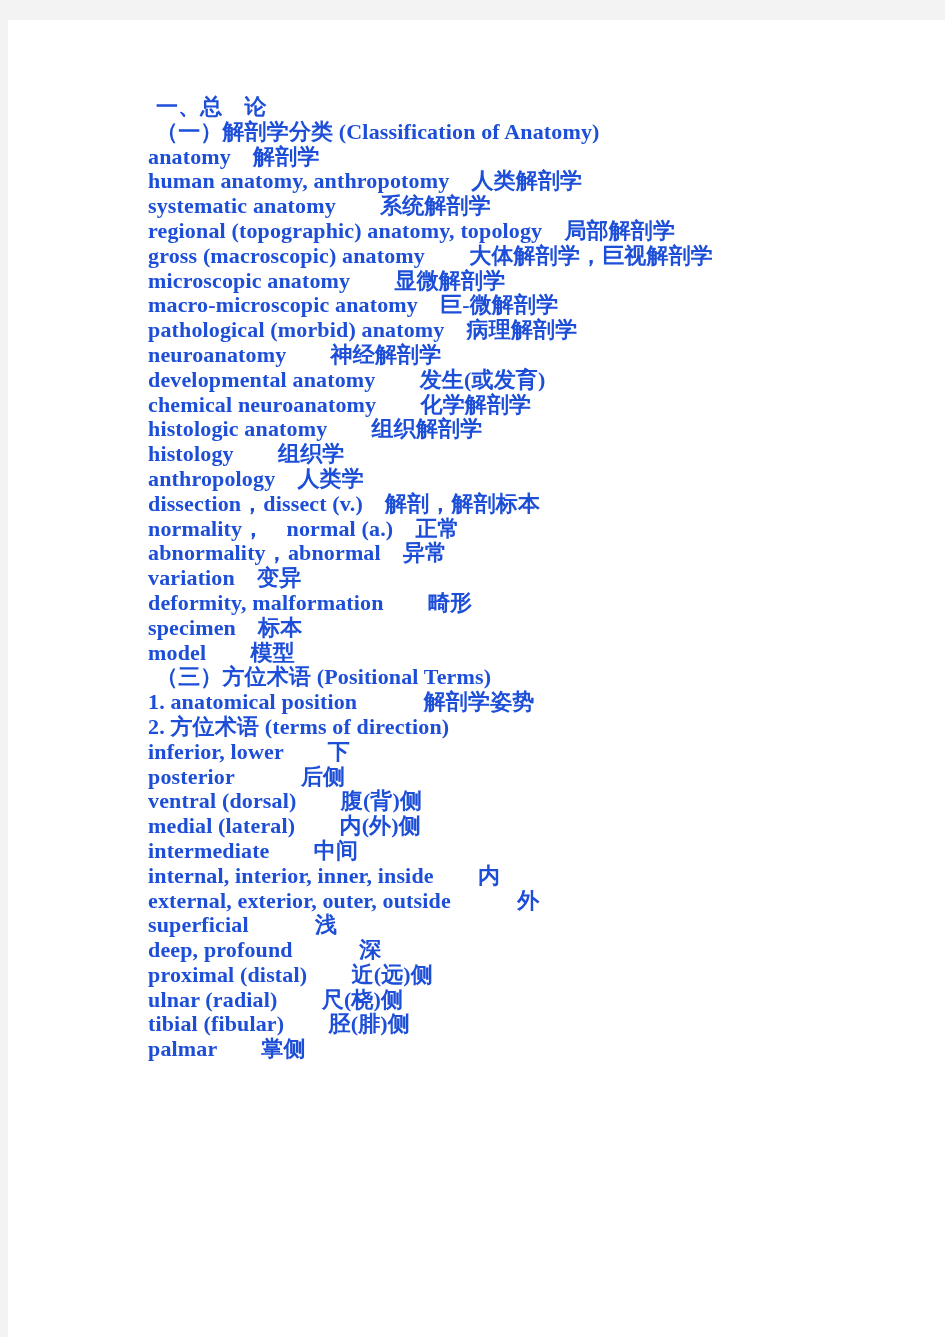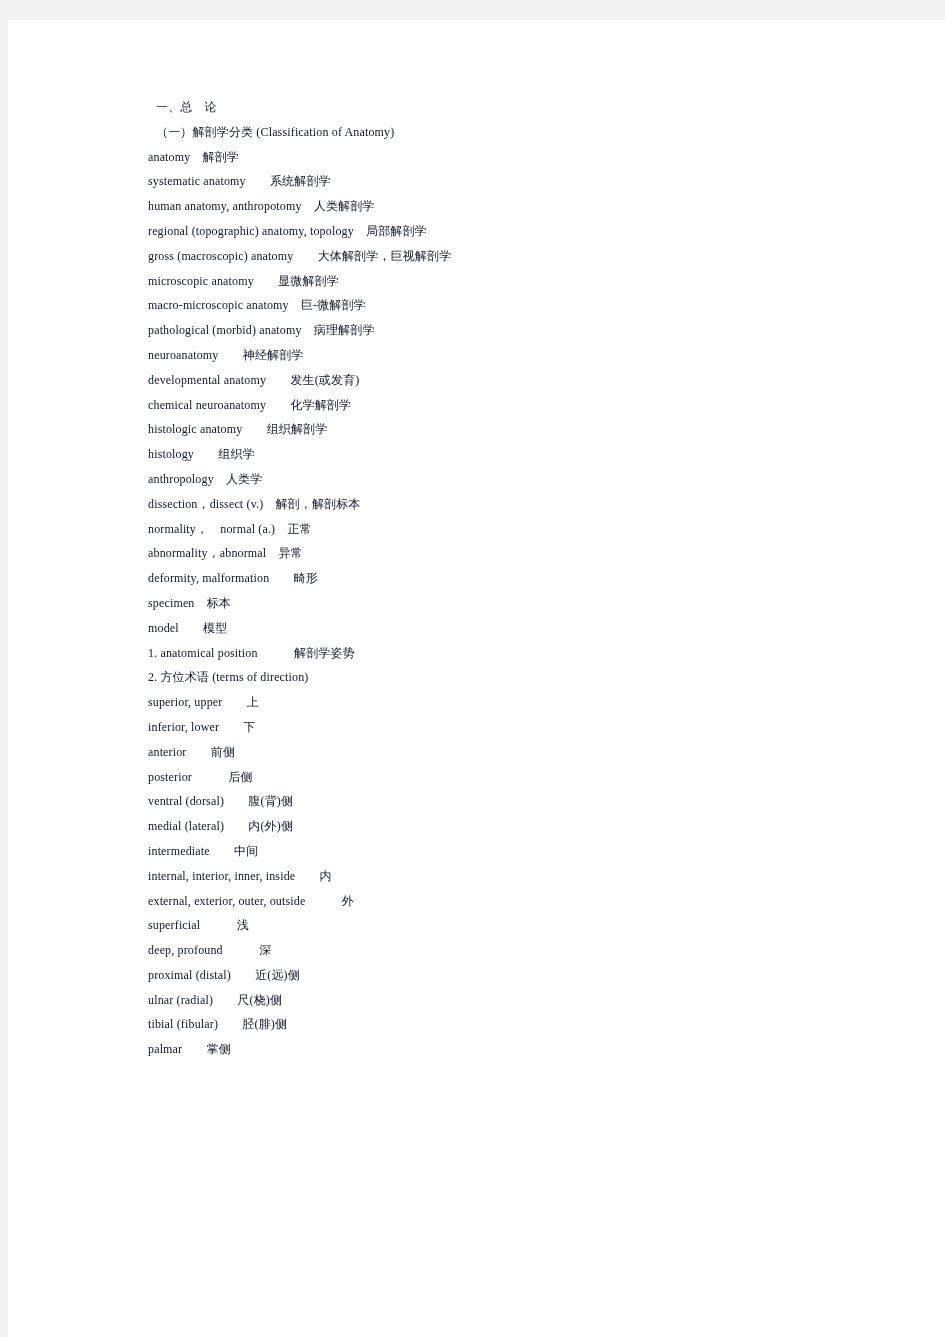--- a/index.html
+++ b/index.html
@@ -22,63 +22,63 @@
     height: 1317px;
     background: #ffffff;
   }
   #content {
     position: absolute;
     left: 140px;
     top: 75px;
     width: 700px;
   }
   .line {
-    font-size: 12px;
+    font-size: 22px;
     line-height: 24.8px;
-    color: #0f172a;
+    color: #1d4ed8;
     white-space: pre;
     letter-spacing: 0.15px;
-    font-weight: 400;
+    font-weight: 700;
   }
   .line.indent {
     padding-left: 8px;
   }
 </style>
 </head>
 <body>
 
 <div id="page">
   <div id="content">
       <div class="line indent">一、总　论</div>
       <div class="line indent">（一）解剖学分类 (Classification of Anatomy)</div>
       <div class="line">anatomy　解剖学</div>
+      <div class="line">human anatomy, anthropotomy　人类解剖学</div>
       <div class="line">systematic anatomy　　系统解剖学</div>
-      <div class="line">human anatomy, anthropotomy　人类解剖学</div>
       <div class="line">regional (topographic) anatomy, topology　局部解剖学</div>
       <div class="line">gross (macroscopic) anatomy　　大体解剖学，巨视解剖学</div>
       <div class="line">microscopic anatomy　　显微解剖学</div>
       <div class="line">macro-microscopic anatomy　巨-微解剖学</div>
       <div class="line">pathological (morbid) anatomy　病理解剖学</div>
       <div class="line">neuroanatomy　　神经解剖学</div>
       <div class="line">developmental anatomy　　发生(或发育)</div>
       <div class="line">chemical neuroanatomy　　化学解剖学</div>
       <div class="line">histologic anatomy　　组织解剖学</div>
       <div class="line">histology　　组织学</div>
       <div class="line">anthropology　人类学</div>
       <div class="line">dissection，dissect (v.)　解剖，解剖标本</div>
       <div class="line">normality，　normal (a.)　正常</div>
       <div class="line">abnormality，abnormal　异常</div>
+      <div class="line">variation　变异</div>
       <div class="line">deformity, malformation　　畸形</div>
       <div class="line">specimen　标本</div>
       <div class="line">model　　模型</div>
+      <div class="line indent">（三）方位术语 (Positional Terms)</div>
       <div class="line">1. anatomical position　　　解剖学姿势</div>
       <div class="line">2. 方位术语 (terms of direction)</div>
-      <div class="line">superior, upper　　上</div>
       <div class="line">inferior, lower　　下</div>
-      <div class="line">anterior　　前侧</div>
       <div class="line">posterior　　　后侧</div>
       <div class="line">ventral (dorsal)　　腹(背)侧</div>
       <div class="line">medial (lateral)　　内(外)侧</div>
       <div class="line">intermediate　　中间</div>
       <div class="line">internal, interior, inner, inside　　内</div>
       <div class="line">external, exterior, outer, outside　　　外</div>
       <div class="line">superficial　　　浅</div>
       <div class="line">deep, profound　　　深</div>
       <div class="line">proximal (distal)　　近(远)侧</div>
       <div class="line">ulnar (radial)　　尺(桡)侧</div>

